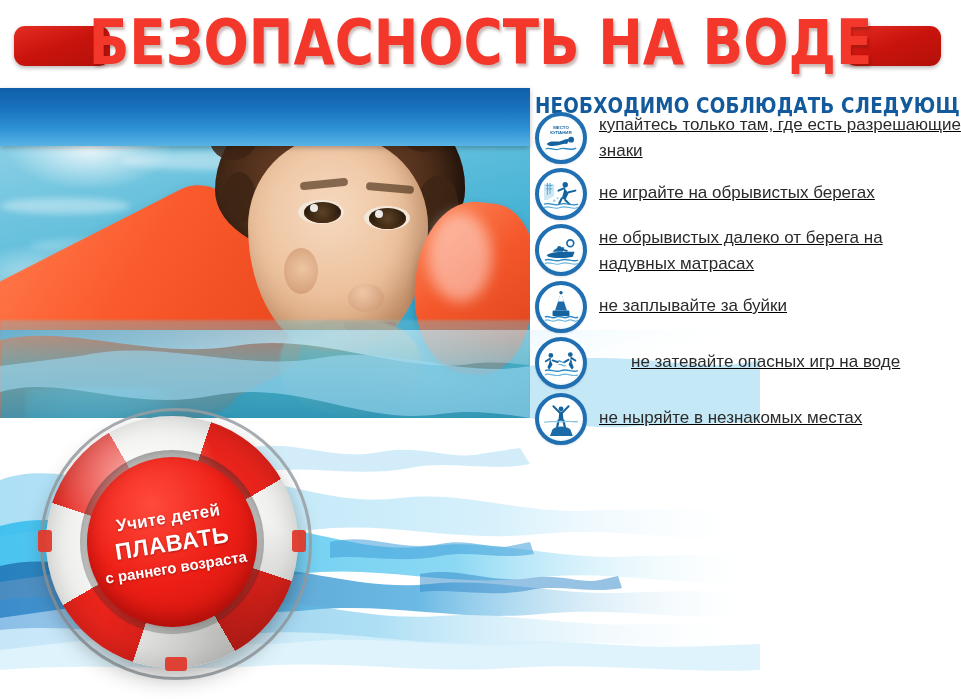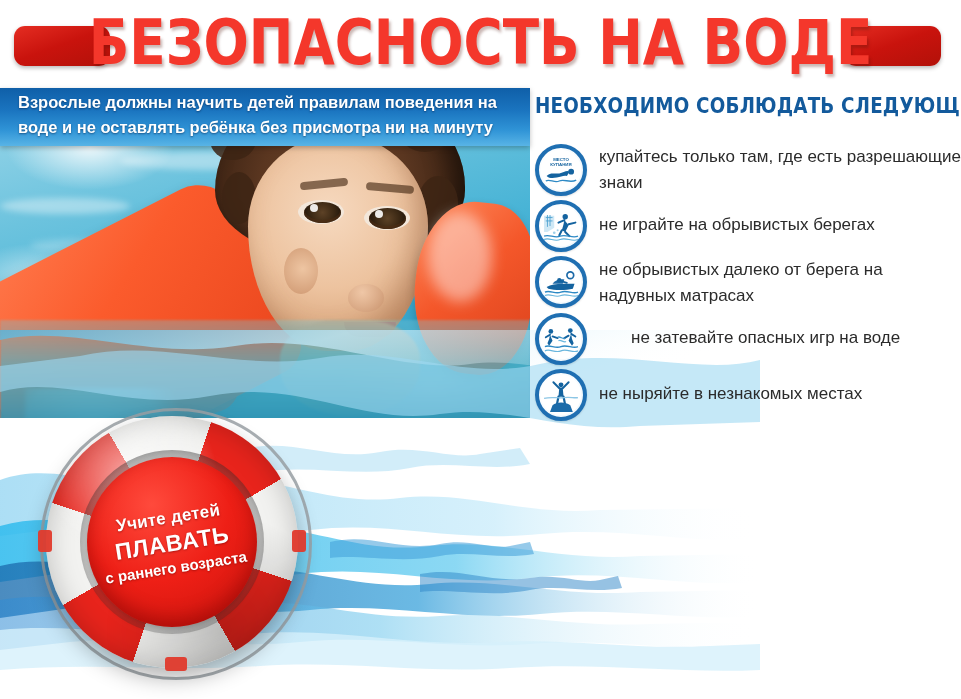--- a/index.html
+++ b/index.html
@@ -169,21 +169,21 @@
   .buoy-tab{position:absolute;width:14px;height:22px;background:#e03a2c;border-radius:3px;opacity:.95;}
 
   
   #rules-head{
     position:absolute;left:535px;top:94px;width:420px;
     font-family:"Liberation Sans Narrow","DejaVu Sans Condensed","Liberation Sans",sans-serif;
     font-weight:bold;font-size:21px;letter-spacing:.2px;color:#135a9c;
     transform:scaleX(.97);transform-origin:left center;white-space:nowrap;
     text-shadow:0 1px 1px rgba(255,255,255,.8);
   }
-  #rules-list{position:absolute;left:535px;top:144px;width:426px;}
+  #rules-list{position:absolute;left:535px;top:112px;width:426px;text-decoration:underline;}
   .rule-row{position:relative;display:flex;align-items:flex-start;margin-bottom:4px;}
   .rule-icon{
     position:relative;flex:0 0 auto;width:52px;height:52px;border-radius:50%;
     background:linear-gradient(135deg,#ffffff 0%,#eef7fc 100%);
     border:4px solid #1f6fb2;box-sizing:border-box;overflow:hidden;
     box-shadow:0 1px 2px rgba(0,0,0,.12);
   }
   .rule-icon svg{position:absolute;left:0;top:0;width:100%;height:100%;display:block;}
   .rule-text{
     flex:1 1 auto;margin-left:12px;color:#2b2b2b;font-size:17px;line-height:26px;
@@ -237,21 +237,20 @@
         </div>
         <div class="armband"></div>
         <div class="armband-hl"></div>
         <div class="neck"></div>
       </div>
       <div class="water-front"></div>
     </div>
   </div>
 
   <div id="caption-band"></div>
-  <div id="caption-text">Взрослые должны научить детей правилам поведения на воде и не оставлять ребёнка без присмотра ни на минуту</div>
 
   <svg id="wave-art" viewBox="0 0 760 369" preserveAspectRatio="none">
     <defs>
       <linearGradient id="wgA" x1="0" y1="0" x2="1" y2="0">
         <stop offset="0" stop-color="#1e6fb0"></stop>
           <stop offset="0.55" stop-color="#46a8dd"></stop>
         <stop offset="1" stop-color="#ffffff" stop-opacity="0"></stop>
       </linearGradient>
       <linearGradient id="wgB" x1="0" y1="0" x2="1" y2="0">
         <stop offset="0" stop-color="#36bdee"></stop>
@@ -358,20 +357,34 @@
           <path d="M16,28 C19,24 24,22 30,23 L28,28 Z" fill="#1d6aa8"></path>
           <circle cx="24" cy="24" r="2.6" fill="#14639f"></circle>
           <path d="M26,25 L33,27" stroke="#14639f" stroke-width="2" stroke-linecap="round"></path>
           <path d="M7,38 C13,35 19,41 26,38 C33,35 40,41 46,38" stroke="#2e8ac5" stroke-width="1.6" fill="none"></path>
           <path d="M7,42 C13,39 19,45 26,42 C33,39 40,45 46,42" stroke="#6ab6dd" stroke-width="1.3" fill="none"></path>
         </svg>
       </div>
       <div class="rule-text r4">не обрывистых далеко от берега на надувных матрасах</div>
     </div>
 
+    <div class="rule-row">
+      <div class="rule-icon">
+        <svg viewBox="0 0 52 52">
+          <circle cx="26" cy="26" r="24" fill="#ffffff"></circle>
+          <path d="M26,9 L33,30 L19,30 Z" fill="#1d6aa8"></path>
+          <path d="M26,9 L29.5,19.5 L22.5,19.5 Z" fill="#ffffff"></path>
+          <circle cx="26" cy="9" r="2" fill="#14639f"></circle>
+          <rect x="16" y="30" width="20" height="7" rx="1.6" fill="#14639f"></rect>
+          <path d="M7,38 C11,35 15,41 20,38 C25,35 29,41 34,38 C39,35 42,41 46,38" stroke="#2e8ac5" stroke-width="1.7" fill="none"></path>
+          <path d="M7,42 C11,39 15,45 20,42 C25,39 29,45 34,42 C39,39 42,45 46,42" stroke="#6ab6dd" stroke-width="1.4" fill="none"></path>
+        </svg>
+      </div>
+      <div class="rule-text r5">не заплывайте за буйки</div>
+    </div>
 
     <div class="rule-row">
       <div class="rule-icon">
         <svg viewBox="0 0 52 52">
           <circle cx="26" cy="26" r="24" fill="#ffffff"></circle>
           <circle cx="14" cy="17" r="2.8" fill="#14639f"></circle>
           <path d="M13,21 L16,28 L12,34 L10,31 L12,26 Z" fill="#14639f"></path>
           <path d="M16,23 L22,25" stroke="#14639f" stroke-width="2.2" stroke-linecap="round"></path>
           <path d="M13,21 L8,24" stroke="#14639f" stroke-width="2.2" stroke-linecap="round"></path>
           <circle cx="37" cy="16" r="2.8" fill="#14639f"></circle>

